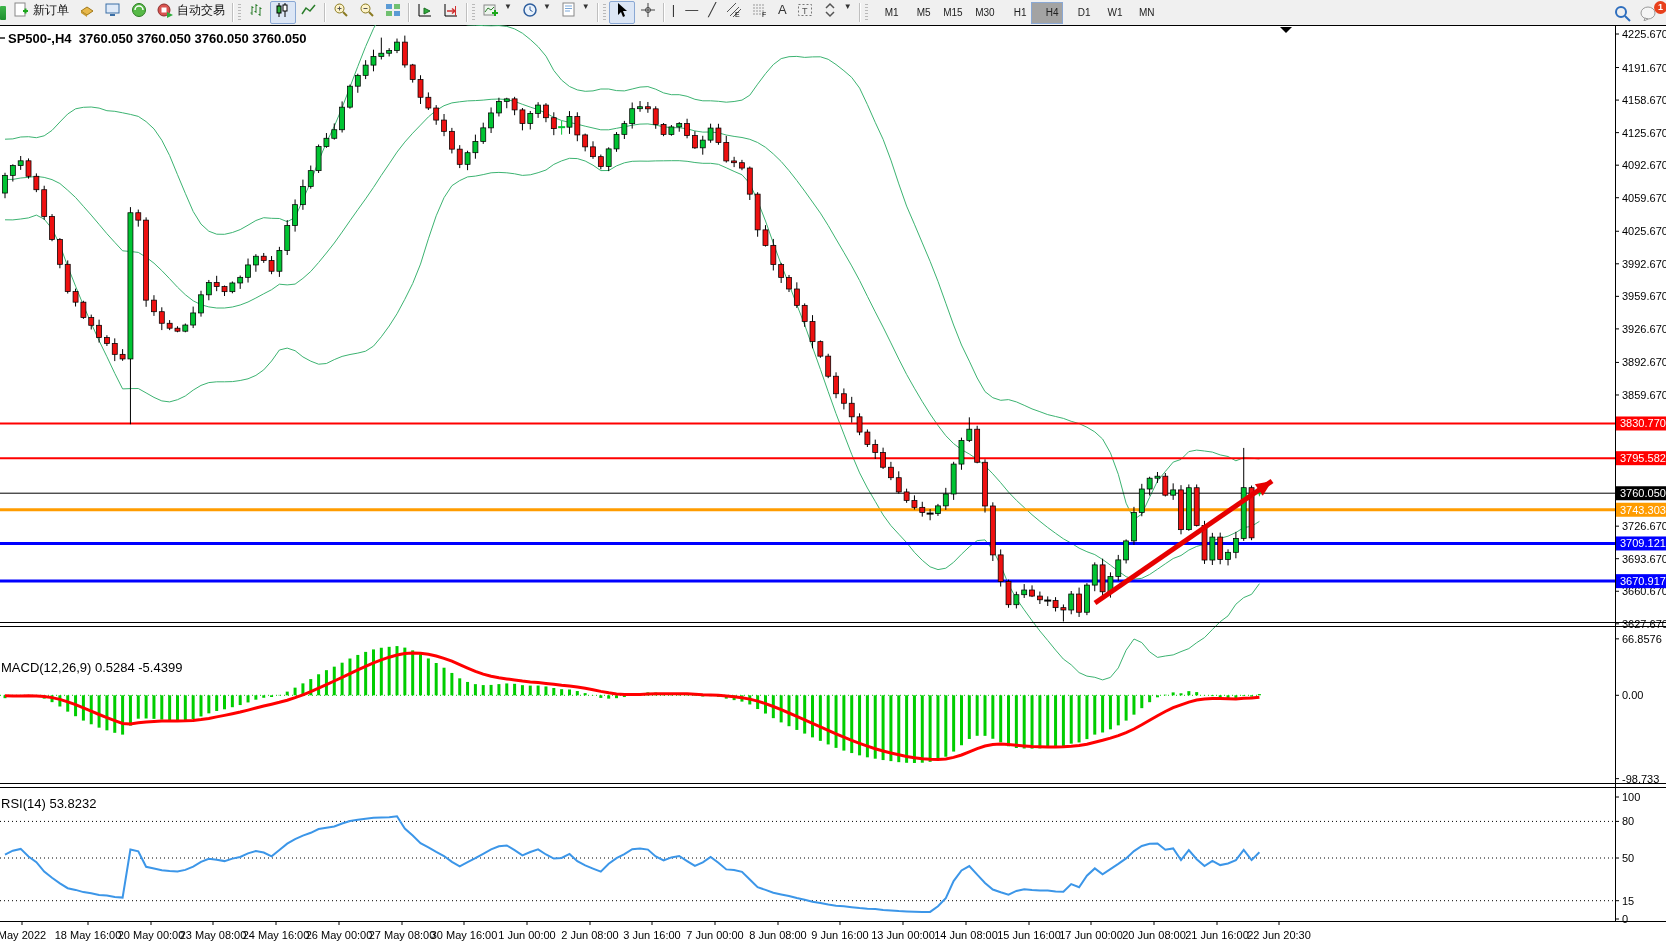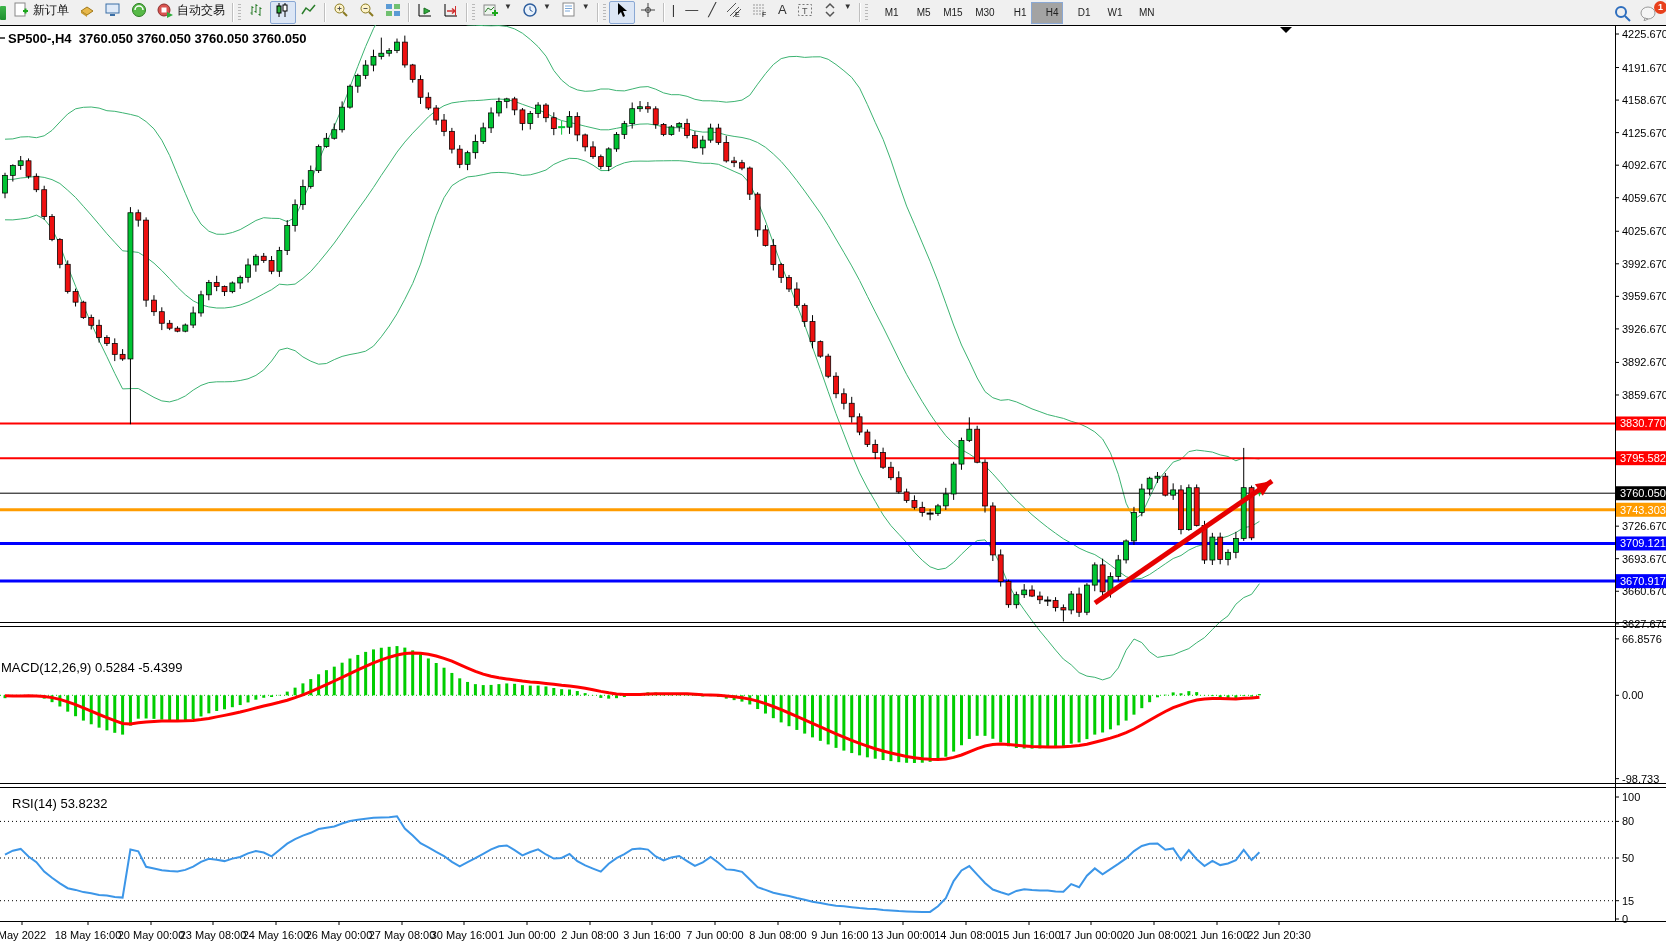--- a/index.html
+++ b/index.html
@@ -23,21 +23,21 @@
   .badge{position:absolute;top:-4px;right:-7px;background:#e8401c;color:#fff;border-radius:50%;
     width:13px;height:13px;font-size:9px;line-height:13px;text-align:center;font-weight:bold;}
   .sliver{width:6px;height:14px;background:linear-gradient(#3db54a,#1e8f2e);margin-right:2px;border-radius:1px;}
   
   #chart-area{position:absolute;left:0;top:25px;width:1666px;height:923px;background:#fff;}
   #chart-svg{position:absolute;left:0;top:0;}
   .ovl{position:absolute;font-size:13px;color:#000;white-space:pre;}
   #symbol-label{left:8px;top:6px;font-weight:bold;}
   #symbol-dash{position:absolute;left:0;top:12px;width:5px;height:2px;background:#555;}
   #macd-label{left:1px;top:635px;}
-  #rsi-label{left:12px;top:771px;}
+  #rsi-label{left:1px;top:771px;}
 </style>
 </head>
 <body>
 <div id="app">
 
   <div id="toolbar">
     <span class="sliver"></span>
     <div class="tbtn">
       <span class="icon16">
         <svg width="16" height="16">

